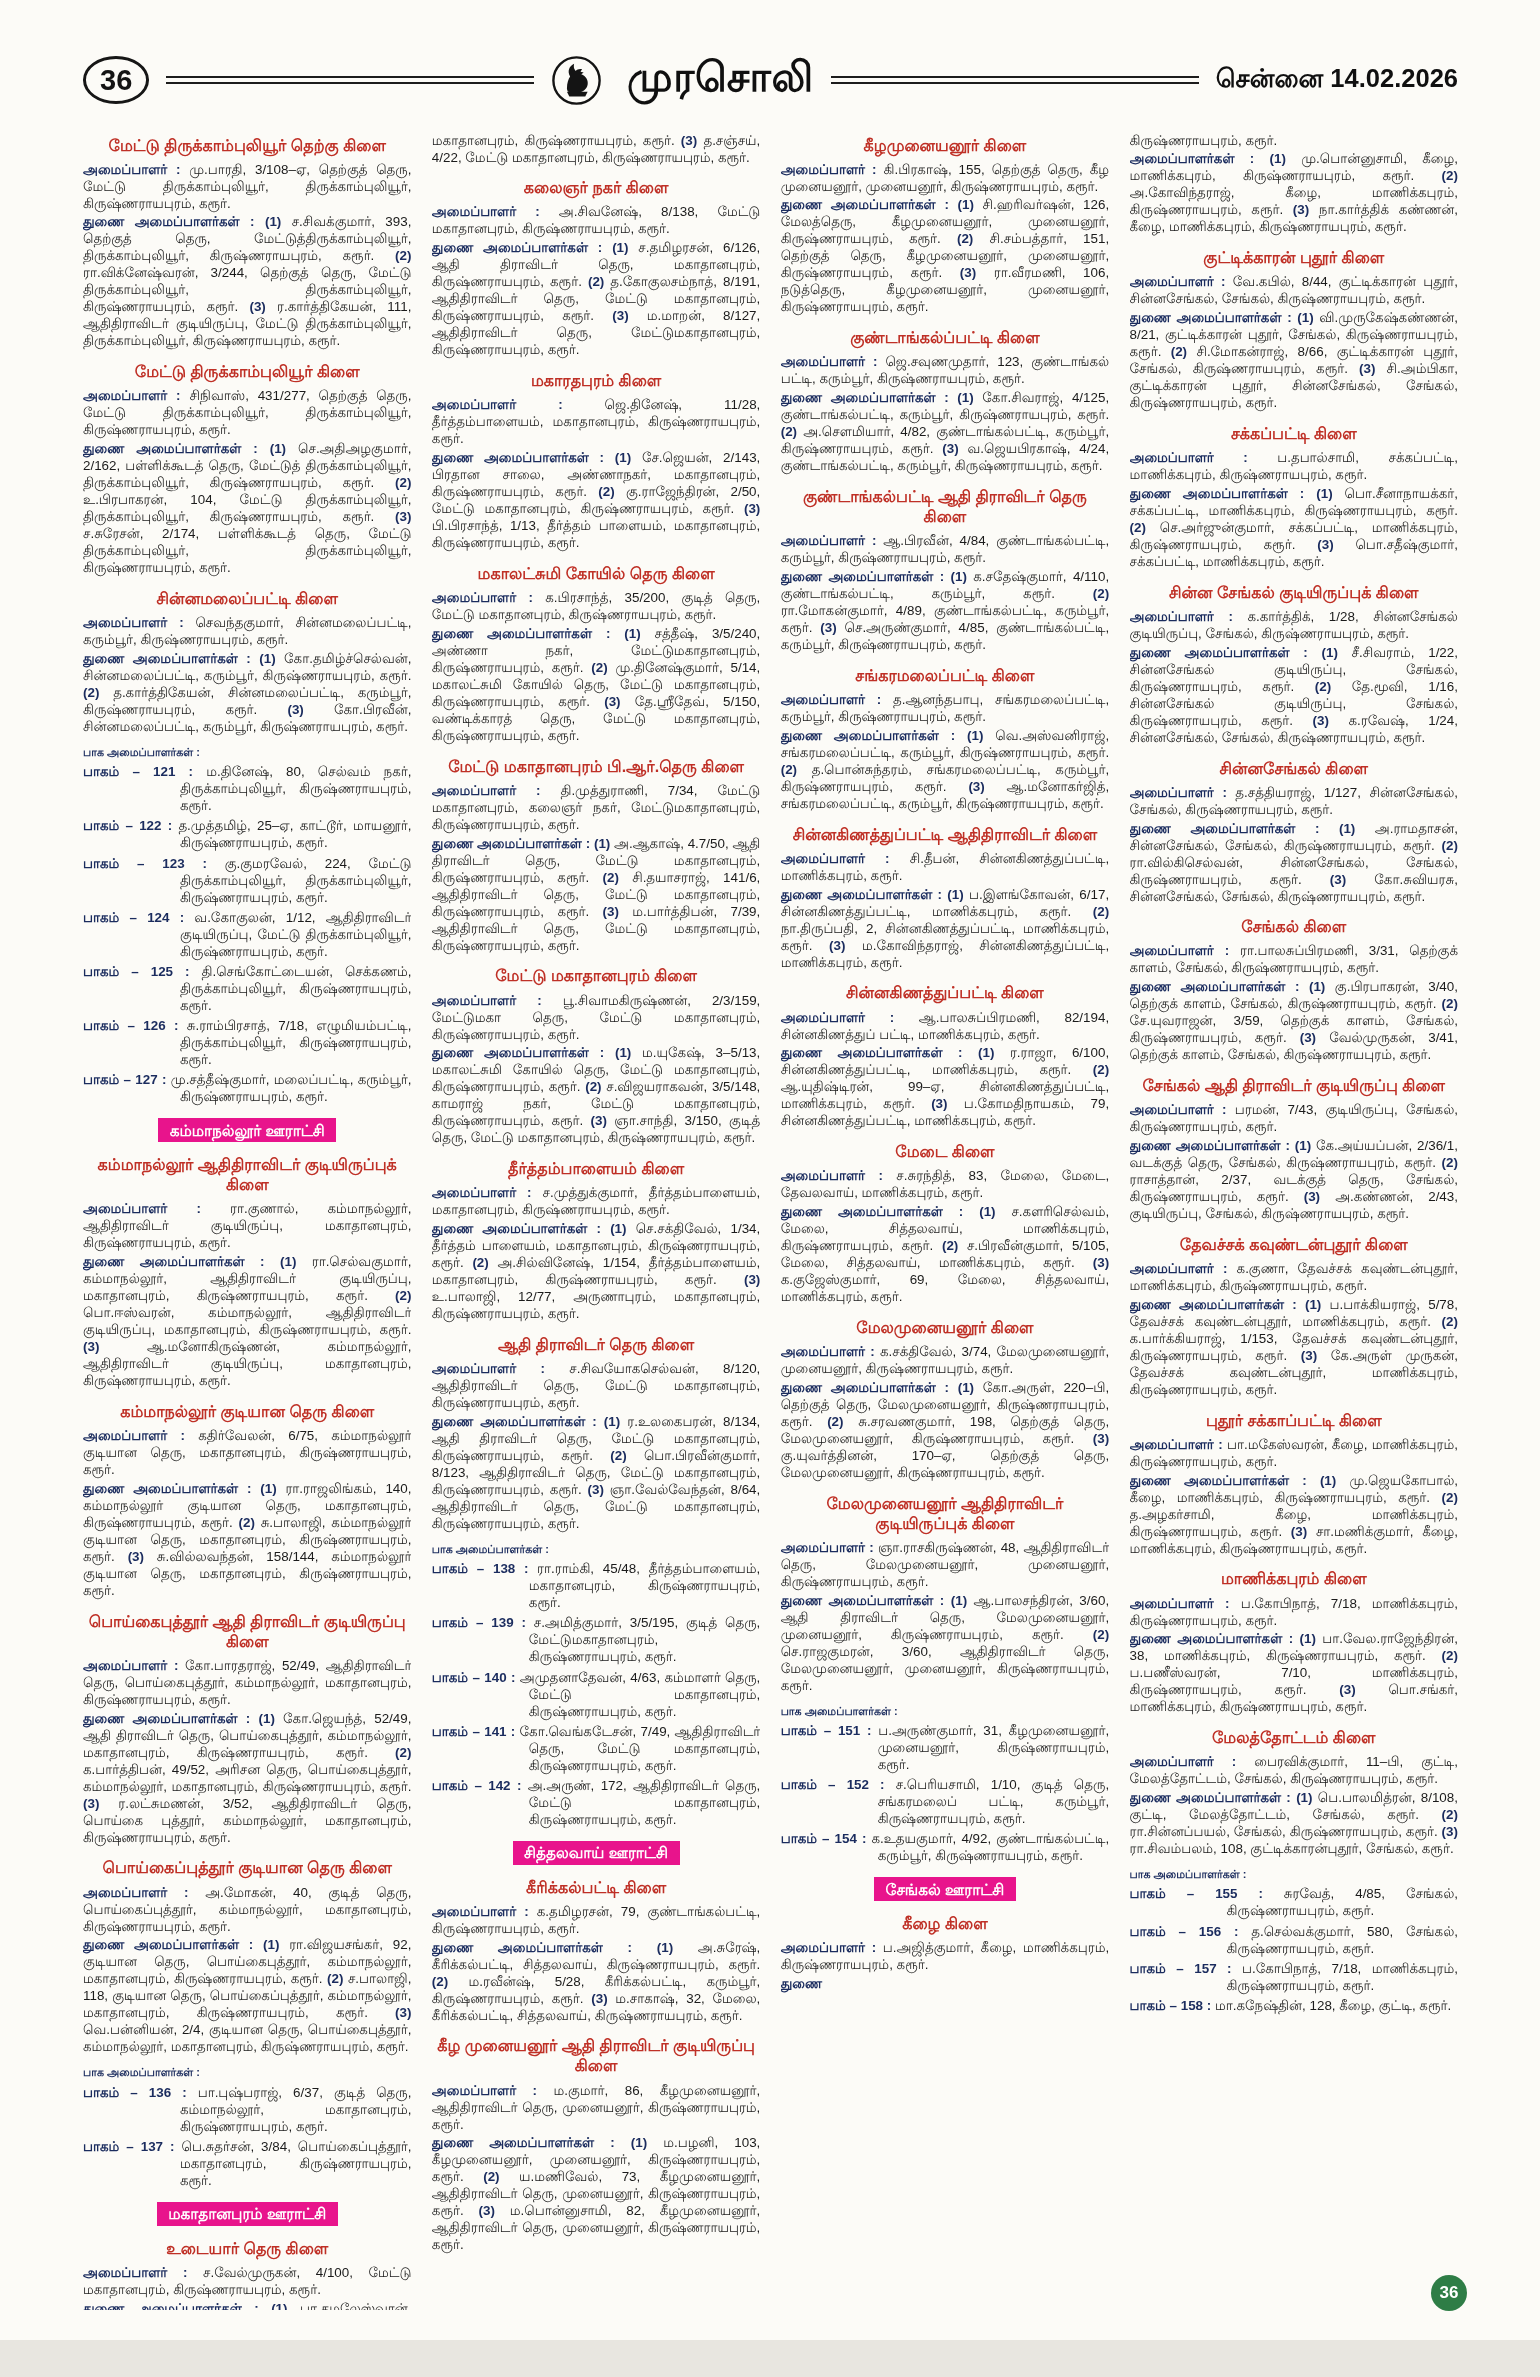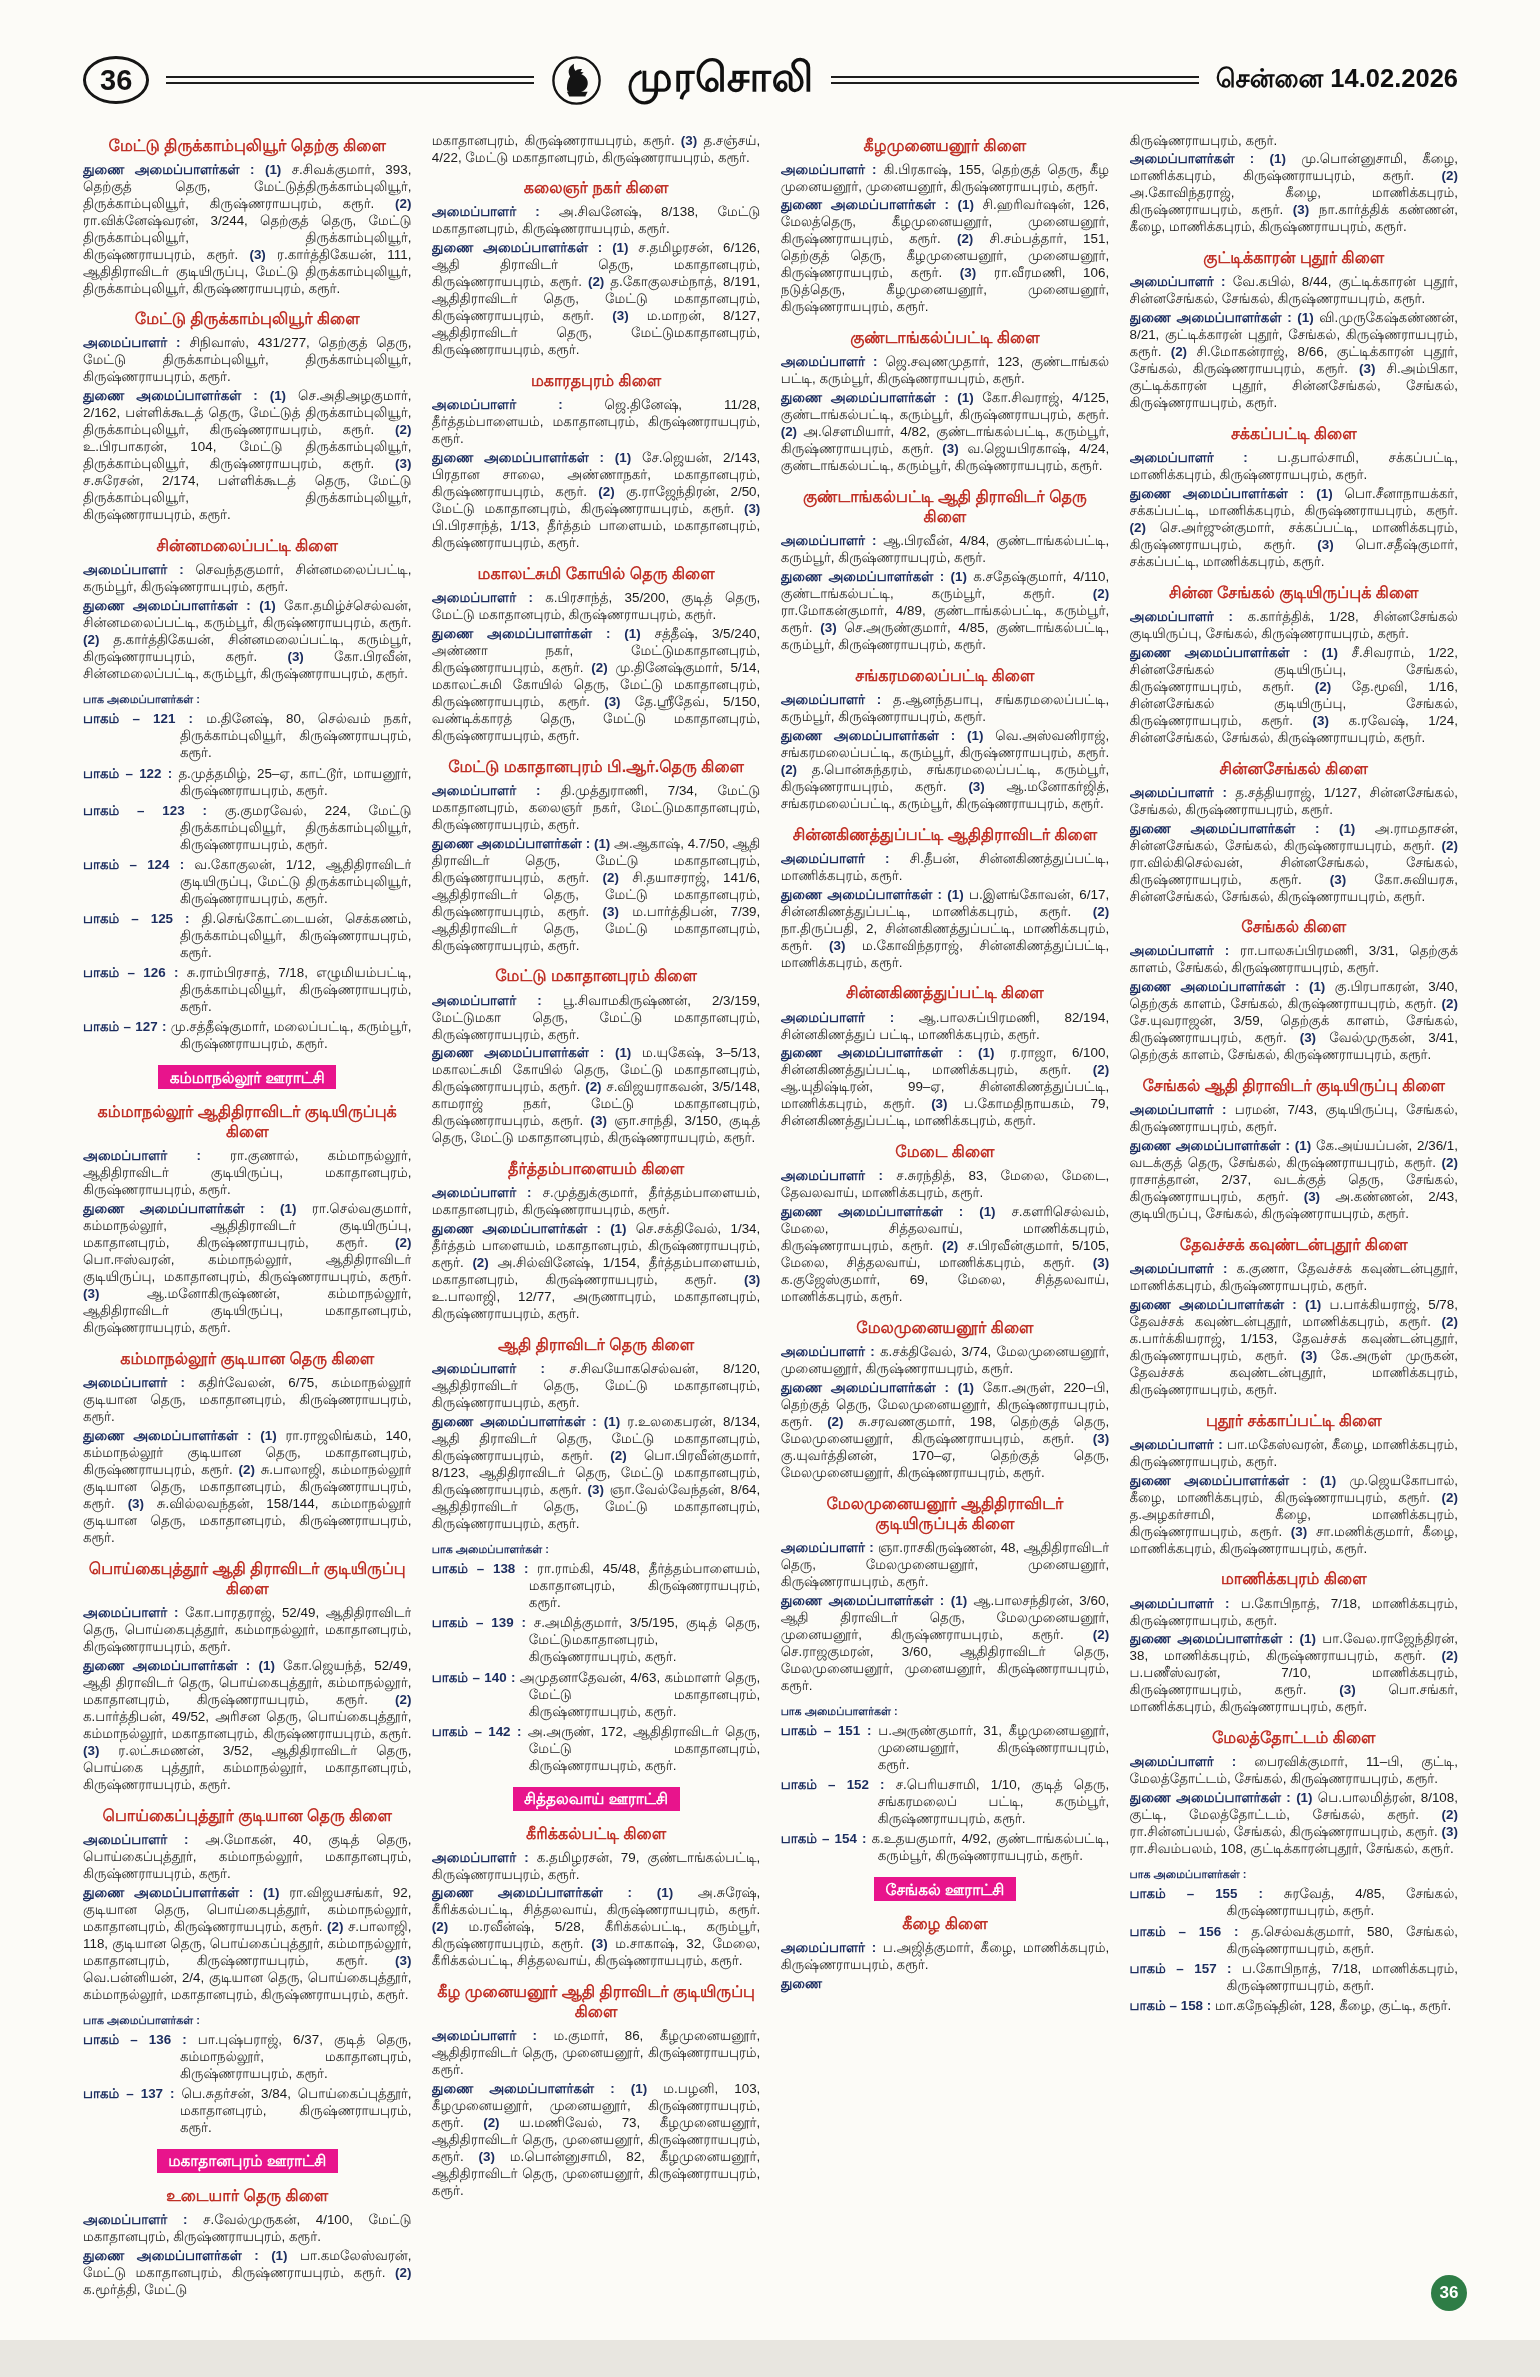--- a/index.html
+++ b/index.html
@@ -48,20 +48,21 @@
       </svg>
       <span class="brand-name">முரசொலி</span>
     </div>
     <div class="dbl-rule"></div>
     <div class="edition">சென்னை 14.02.2026</div>
   </header>
 
   <main class="columns">
       <div class="col">
         <h3 class="sec-head">மேட்டு திருக்காம்புலியூர் தெற்கு கிளை</h3>
+        <p class="para"><b class="plabel">அமைப்பாளர் :</b> மு.பாரதி, 3/108–ஏ, தெற்குத் தெரு, மேட்டு திருக்காம்புலியூர், திருக்காம்புலியூர், கிருஷ்ணராயபுரம், கரூர்.</p>
         <p class="para"><b class="plabel">துணை அமைப்பாளர்கள் :</b> <b class="num">(1)</b> ச.சிவக்குமார், 393, தெற்குத் தெரு, மேட்டுத்திருக்காம்புலியூர், திருக்காம்புலியூர், கிருஷ்ணராயபுரம், கரூர். <b class="num">(2)</b> ரா.விக்னேஷ்வரன், 3/244, தெற்குத் தெரு, மேட்டு திருக்காம்புலியூர், திருக்காம்புலியூர், கிருஷ்ணராயபுரம், கரூர். <b class="num">(3)</b> ர.கார்த்திகேயன், 111, ஆதிதிராவிடர் குடியிருப்பு, மேட்டு திருக்காம்புலியூர், திருக்காம்புலியூர், கிருஷ்ணராயபுரம், கரூர்.</p>
         <h3 class="sec-head">மேட்டு திருக்காம்புலியூர் கிளை</h3>
         <p class="para"><b class="plabel">அமைப்பாளர் :</b> சிநிவாஸ், 431/277, தெற்குத் தெரு, மேட்டு திருக்காம்புலியூர், திருக்காம்புலியூர், கிருஷ்ணராயபுரம், கரூர்.</p>
         <p class="para"><b class="plabel">துணை அமைப்பாளர்கள் :</b> <b class="num">(1)</b> செ.அதிஅழகுமார், 2/162, பள்ளிக்கூடத் தெரு, மேட்டுத் திருக்காம்புலியூர், திருக்காம்புலியூர், கிருஷ்ணராயபுரம், கரூர். <b class="num">(2)</b> உ.பிரபாகரன், 104, மேட்டு திருக்காம்புலியூர், திருக்காம்புலியூர், கிருஷ்ணராயபுரம், கரூர். <b class="num">(3)</b> ச.சுரேசன், 2/174, பள்ளிக்கூடத் தெரு, மேட்டு திருக்காம்புலியூர், திருக்காம்புலியூர், கிருஷ்ணராயபுரம், கரூர்.</p>
         <h3 class="sec-head">சின்னமலைப்பட்டி கிளை</h3>
         <p class="para"><b class="plabel">அமைப்பாளர் :</b> செவந்தகுமார், சின்னமலைப்பட்டி, கரும்பூர், கிருஷ்ணராயபுரம், கரூர்.</p>
         <p class="para"><b class="plabel">துணை அமைப்பாளர்கள் :</b> <b class="num">(1)</b> கோ.தமிழ்ச்செல்வன், சின்னமலைப்பட்டி, கரும்பூர், கிருஷ்ணராயபுரம், கரூர். <b class="num">(2)</b> த.கார்த்திகேயன், சின்னமலைப்பட்டி, கரும்பூர், கிருஷ்ணராயபுரம், கரூர். <b class="num">(3)</b> கோ.பிரவீன், சின்னமலைப்பட்டி, கரும்பூர், கிருஷ்ணராயபுரம், கரூர்.</p>
         <p class="sub-head">பாக அமைப்பாளர்கள் :</p>
         <p class="para part"><b class="plabel">பாகம் – 121 :</b> ம.தினேஷ், 80, செல்வம் நகர், திருக்காம்புலியூர், கிருஷ்ணராயபுரம், கரூர்.</p>
         <p class="para part"><b class="plabel">பாகம் – 122 :</b> த.முத்தமிழ், 25–ஏ, காட்டூர், மாயனூர், கிருஷ்ணராயபுரம், கரூர்.</p>
@@ -111,20 +112,21 @@
         <h3 class="sec-head">தீர்த்தம்பாளையம் கிளை</h3>
         <p class="para"><b class="plabel">அமைப்பாளர் :</b> ச.முத்துக்குமார், தீர்த்தம்பாளையம், மகாதானபுரம், கிருஷ்ணராயபுரம், கரூர்.</p>
         <p class="para"><b class="plabel">துணை அமைப்பாளர்கள் :</b> <b class="num">(1)</b> செ.சக்திவேல், 1/34, தீர்த்தம் பாளையம், மகாதானபுரம், கிருஷ்ணராயபுரம், கரூர். <b class="num">(2)</b> அ.சில்வினேஷ், 1/154, தீர்த்தம்பாளையம், மகாதானபுரம், கிருஷ்ணராயபுரம், கரூர். <b class="num">(3)</b> உ.பாலாஜி, 12/77, அருணாபுரம், மகாதானபுரம், கிருஷ்ணராயபுரம், கரூர்.</p>
         <h3 class="sec-head">ஆதி திராவிடர் தெரு கிளை</h3>
         <p class="para"><b class="plabel">அமைப்பாளர் :</b> ச.சிவயோகசெல்வன், 8/120, ஆதிதிராவிடர் தெரு, மேட்டு மகாதானபுரம், கிருஷ்ணராயபுரம், கரூர்.</p>
         <p class="para"><b class="plabel">துணை அமைப்பாளர்கள் :</b> <b class="num">(1)</b> ர.உலகைபரன், 8/134, ஆதி திராவிடர் தெரு, மேட்டு மகாதானபுரம், கிருஷ்ணராயபுரம், கரூர். <b class="num">(2)</b> பொ.பிரவீன்குமார், 8/123, ஆதிதிராவிடர் தெரு, மேட்டு மகாதானபுரம், கிருஷ்ணராயபுரம், கரூர். <b class="num">(3)</b> ஞா.வேல்வேந்தன், 8/64, ஆதிதிராவிடர் தெரு, மேட்டு மகாதானபுரம், கிருஷ்ணராயபுரம், கரூர்.</p>
         <p class="sub-head">பாக அமைப்பாளர்கள் :</p>
         <p class="para part"><b class="plabel">பாகம் – 138 :</b> ரா.ராம்கி, 45/48, தீர்த்தம்பாளையம், மகாதானபுரம், கிருஷ்ணராயபுரம், கரூர்.</p>
         <p class="para part"><b class="plabel">பாகம் – 139 :</b> ச.அமித்குமார், 3/5/195, குடித் தெரு, மேட்டுமகாதானபுரம், கிருஷ்ணராயபுரம், கரூர்.</p>
         <p class="para part"><b class="plabel">பாகம் – 140 :</b> அமுதனாதேவன், 4/63, கம்மாளர் தெரு, மேட்டு மகாதானபுரம், கிருஷ்ணராயபுரம், கரூர்.</p>
+        <p class="para part"><b class="plabel">பாகம் – 141 :</b> கோ.வெங்கடேசன், 7/49, ஆதிதிராவிடர் தெரு, மேட்டு மகாதானபுரம், கிருஷ்ணராயபுரம், கரூர்.</p>
         <p class="para part"><b class="plabel">பாகம் – 142 :</b> அ.அருண், 172, ஆதிதிராவிடர் தெரு, மேட்டு மகாதானபுரம், கிருஷ்ணராயபுரம், கரூர்.</p>
         <div class="boxwrap"><div class="sec-box">சித்தலவாய் ஊராட்சி</div></div>
         <h3 class="sec-head">கீரிக்கல்பட்டி கிளை</h3>
         <p class="para"><b class="plabel">அமைப்பாளர் :</b> க.தமிழரசன், 79, குண்டாங்கல்பட்டி, கிருஷ்ணராயபுரம், கரூர்.</p>
         <p class="para"><b class="plabel">துணை அமைப்பாளர்கள் :</b> <b class="num">(1)</b> அ.சுரேஷ், கீரிக்கல்பட்டி, சித்தலவாய், கிருஷ்ணராயபுரம், கரூர். <b class="num">(2)</b> ம.ரவீன்ஷ், 5/28, கீரிக்கல்பட்டி, கரும்பூர், கிருஷ்ணராயபுரம், கரூர். <b class="num">(3)</b> ம.சாகாஷ், 32, மேலை, கீரிக்கல்பட்டி, சித்தலவாய், கிருஷ்ணராயபுரம், கரூர்.</p>
         <h3 class="sec-head">கீழ முனையனூர் ஆதி திராவிடர் குடியிருப்பு கிளை</h3>
         <p class="para"><b class="plabel">அமைப்பாளர் :</b> ம.குமார், 86, கீழமுனையனூர், ஆதிதிராவிடர் தெரு, முனையனூர், கிருஷ்ணராயபுரம், கரூர்.</p>
         <p class="para"><b class="plabel">துணை அமைப்பாளர்கள் :</b> <b class="num">(1)</b> ம.பழனி, 103, கீழமுனையனூர், முனையனூர், கிருஷ்ணராயபுரம், கரூர். <b class="num">(2)</b> ய.மணிவேல், 73, கீழமுனையனூர், ஆதிதிராவிடர் தெரு, முனையனூர், கிருஷ்ணராயபுரம், கரூர். <b class="num">(3)</b> ம.பொன்னுசாமி, 82, கீழமுனையனூர், ஆதிதிராவிடர் தெரு, முனையனூர், கிருஷ்ணராயபுரம், கரூர்.</p>
       </div>
       <div class="col">

